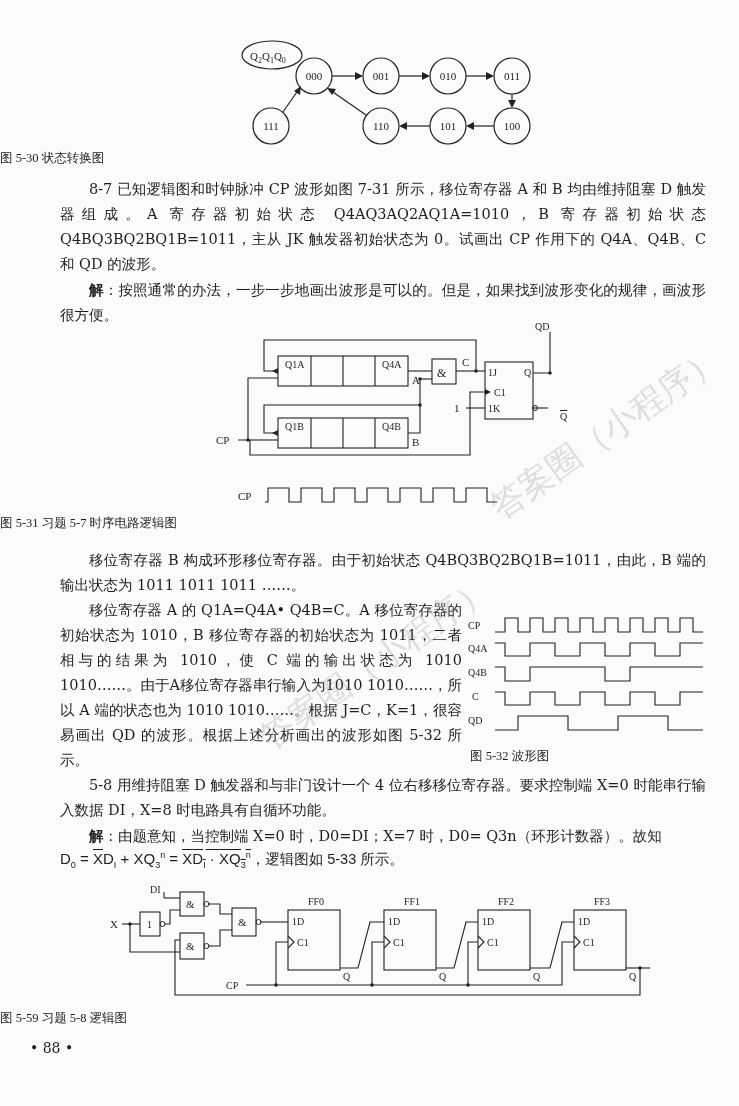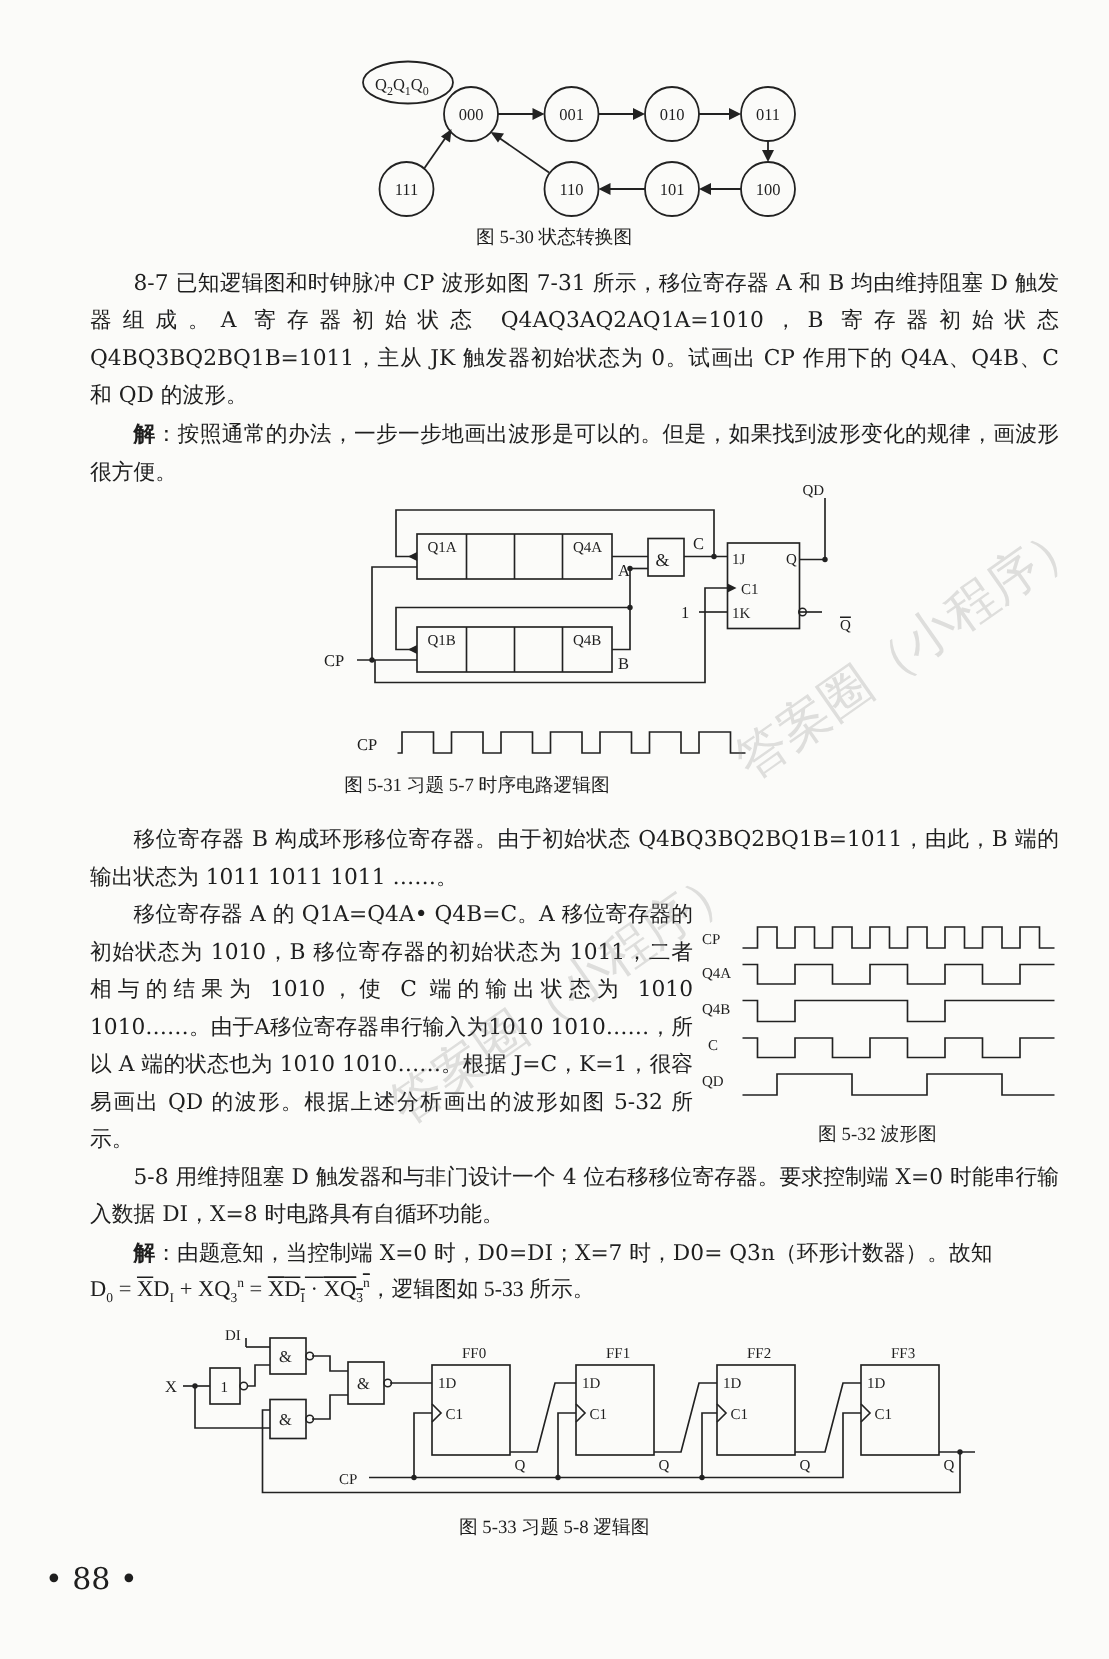--- a/index.html
+++ b/index.html
@@ -1,20 +1,20 @@
 <!DOCTYPE html>
 <html><head>
 <meta charset="utf-8">
 <style>
   html, body { margin:0; padding:0; }
   body { width:739px; height:1106px; background:#fbfbf9; position:relative; overflow:hidden;
          font-family:"DejaVu Serif","Liberation Serif",serif; color:#1e1e1e; }
   .abs { position:absolute; }
   .para { font-size:14.5px; line-height:25px; text-align:justify; }
-  .caption { font-size:12.5px; text-align:center; font-family:"Liberation Serif","DejaVu Serif",serif; }
+  .caption { font-size:12.5px; text-align:left; font-family:"Liberation Serif","DejaVu Serif",serif; }
   svg { position:absolute; overflow:visible; }
   svg text { font-family:"Liberation Serif","DejaVu Serif",serif; fill:#1e1e1e; }
   .wm { position:absolute; color:rgba(120,120,120,0.22); font-size:34px; transform:rotate(-35deg); white-space:nowrap; font-family:"DejaVu Sans",sans-serif; pointer-events:none; }
   .bold { font-weight:bold; }
   sub { font-size:9px; }
 </style>
 </head>
 <body>
 
 <svg style="left:0;top:0" width="739" height="180">
@@ -160,21 +160,21 @@
 </svg>
 <div class="abs caption" style="left:470px;width:230px;top:748px">图 5-32   波形图</div>
 
 <div class="abs para" style="left:60px;top:773px;width:646px;text-indent:29px">
   <span>5-8</span>
   <span>用维持阻塞 D 触发器和与非门设计一个 4 位右移移位寄存器。要求控制端 X=0 时能串行输入数据 DI，X=8 时电路具有自循环功能。</span>
 </div>
 <div class="abs para" style="left:60px;top:823px;width:646px;text-indent:29px">
   <span class="bold">解</span><span>：由题意知，当控制端 X=0 时，D0=DI；X=7 时，D0= Q3n（环形计数器）。故知</span>
 </div>
-<div class="abs" style="left:60px;top:850px;font-size:15px;font-family:Liberation Serif, serif;">
+<div class="abs" style="left:60px;top:850px;font-size:15px;font-family:Liberation Sans, sans-serif;">
   D<sub>0</sub> = <span style="text-decoration:overline">X</span>D<sub>I</sub> + XQ<sub>3</sub><sup style="font-size:9px">n</sup> = <span style="text-decoration:overline"><span style="text-decoration:overline">X</span>D<sub>I</sub> · <span style="text-decoration:overline">XQ<sub>3</sub><sup style="font-size:9px">n</sup></span></span><span style="font-size:14.5px">，逻辑图如 5-33 所示。</span>
 </div>
 
 <svg style="left:0;top:0" width="739" height="1010">
   <g fill="none" stroke="#222" stroke-width="1.1">
     <rect x="140" y="912" width="20" height="24"></rect>
     <rect x="180" y="892" width="24" height="24"></rect>
     <rect x="180" y="933" width="24" height="26"></rect>
     <rect x="232" y="908" width="24" height="28"></rect>
     <line x1="122" y1="924" x2="140" y2="924"></line>
@@ -235,18 +235,18 @@
     <text x="297" y="946">C1</text>
     <text x="393" y="946">C1</text>
     <text x="487" y="946">C1</text>
     <text x="583" y="946">C1</text>
     <text x="343" y="980">Q</text>
     <text x="439" y="980">Q</text>
     <text x="533" y="980">Q</text>
     <text x="629" y="980">Q</text>
   </g>
 </svg>
-<div class="abs caption" style="left:0;width:739px;top:1010px">图 5-33   习题 5-8 逻辑图</div>
-
-<div class="abs" style="left:30px;top:1040px;font-size:20px;">• 88 •</div>
+<div class="abs caption" style="left:0;width:739px;top:1010px">图 5-59   习题 5-8 逻辑图</div>
+
+<div class="abs" style="left:30px;top:1040px;font-size:14px;">• 88 •</div>
 
 <div class="wm" style="left:470px;top:410px">答案圈（小程序）</div>
 <div class="wm" style="left:240px;top:640px">答案圈（小程序）</div>
 
 </body></html>

